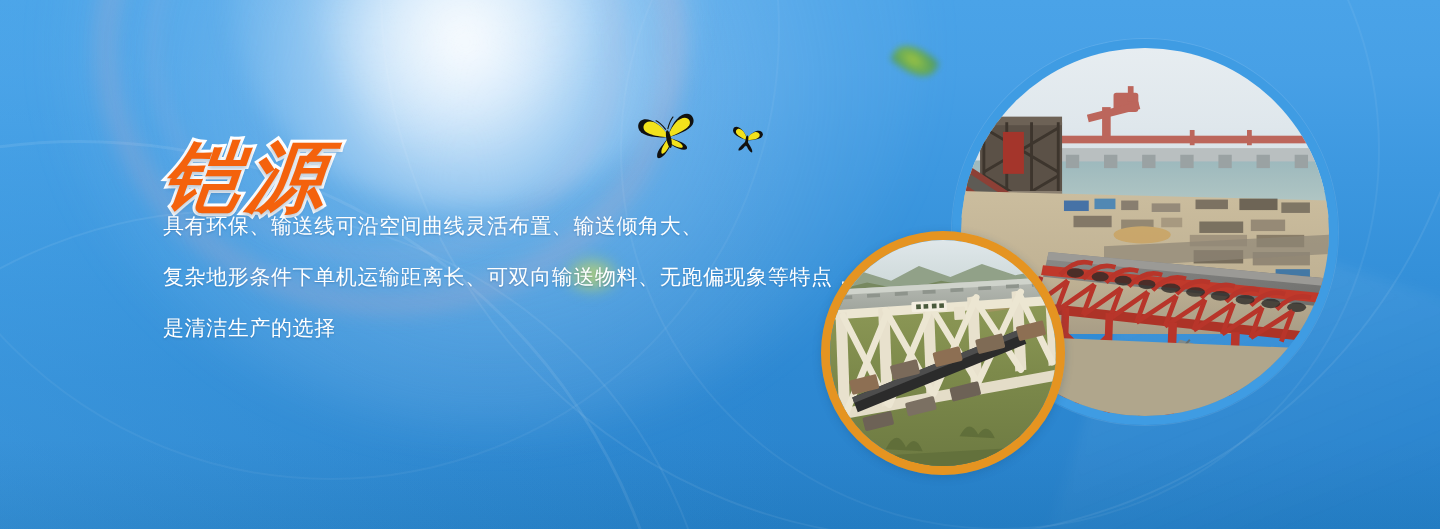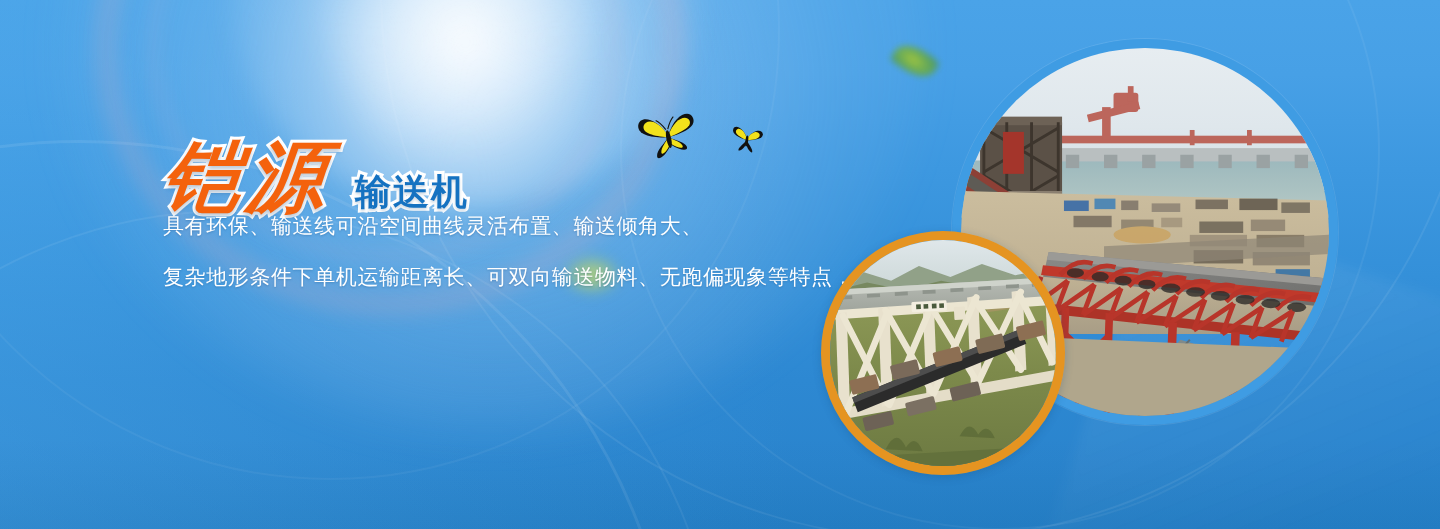--- a/index.html
+++ b/index.html
@@ -532,22 +532,22 @@
       </g>
       <path d="M0 236 L244 222 L244 244 L0 244 Z" fill="#63713c"></path>
     </svg>
   </div>
 
   <div class="bokeh"></div>
 
   <div class="copy">
     <div class="title-row">
       <div class="brand">铠源</div>
-      <div class="product">输送机</div>
     </div>
     <div class="desc">
       <div class="desc-line">具有环保、输送线可沿空间曲线灵活布置、输送倾角大、</div>
       <div class="desc-line">复杂地形条件下单机运输距离长、可双向输送物料、无跑偏现象等特点，</div>
+      <div class="desc-line">是清洁生产的选择</div>
     </div>
   </div>
 
   <div class="edge-shade-bottom"></div>
 </div>
 
 </body></html>

